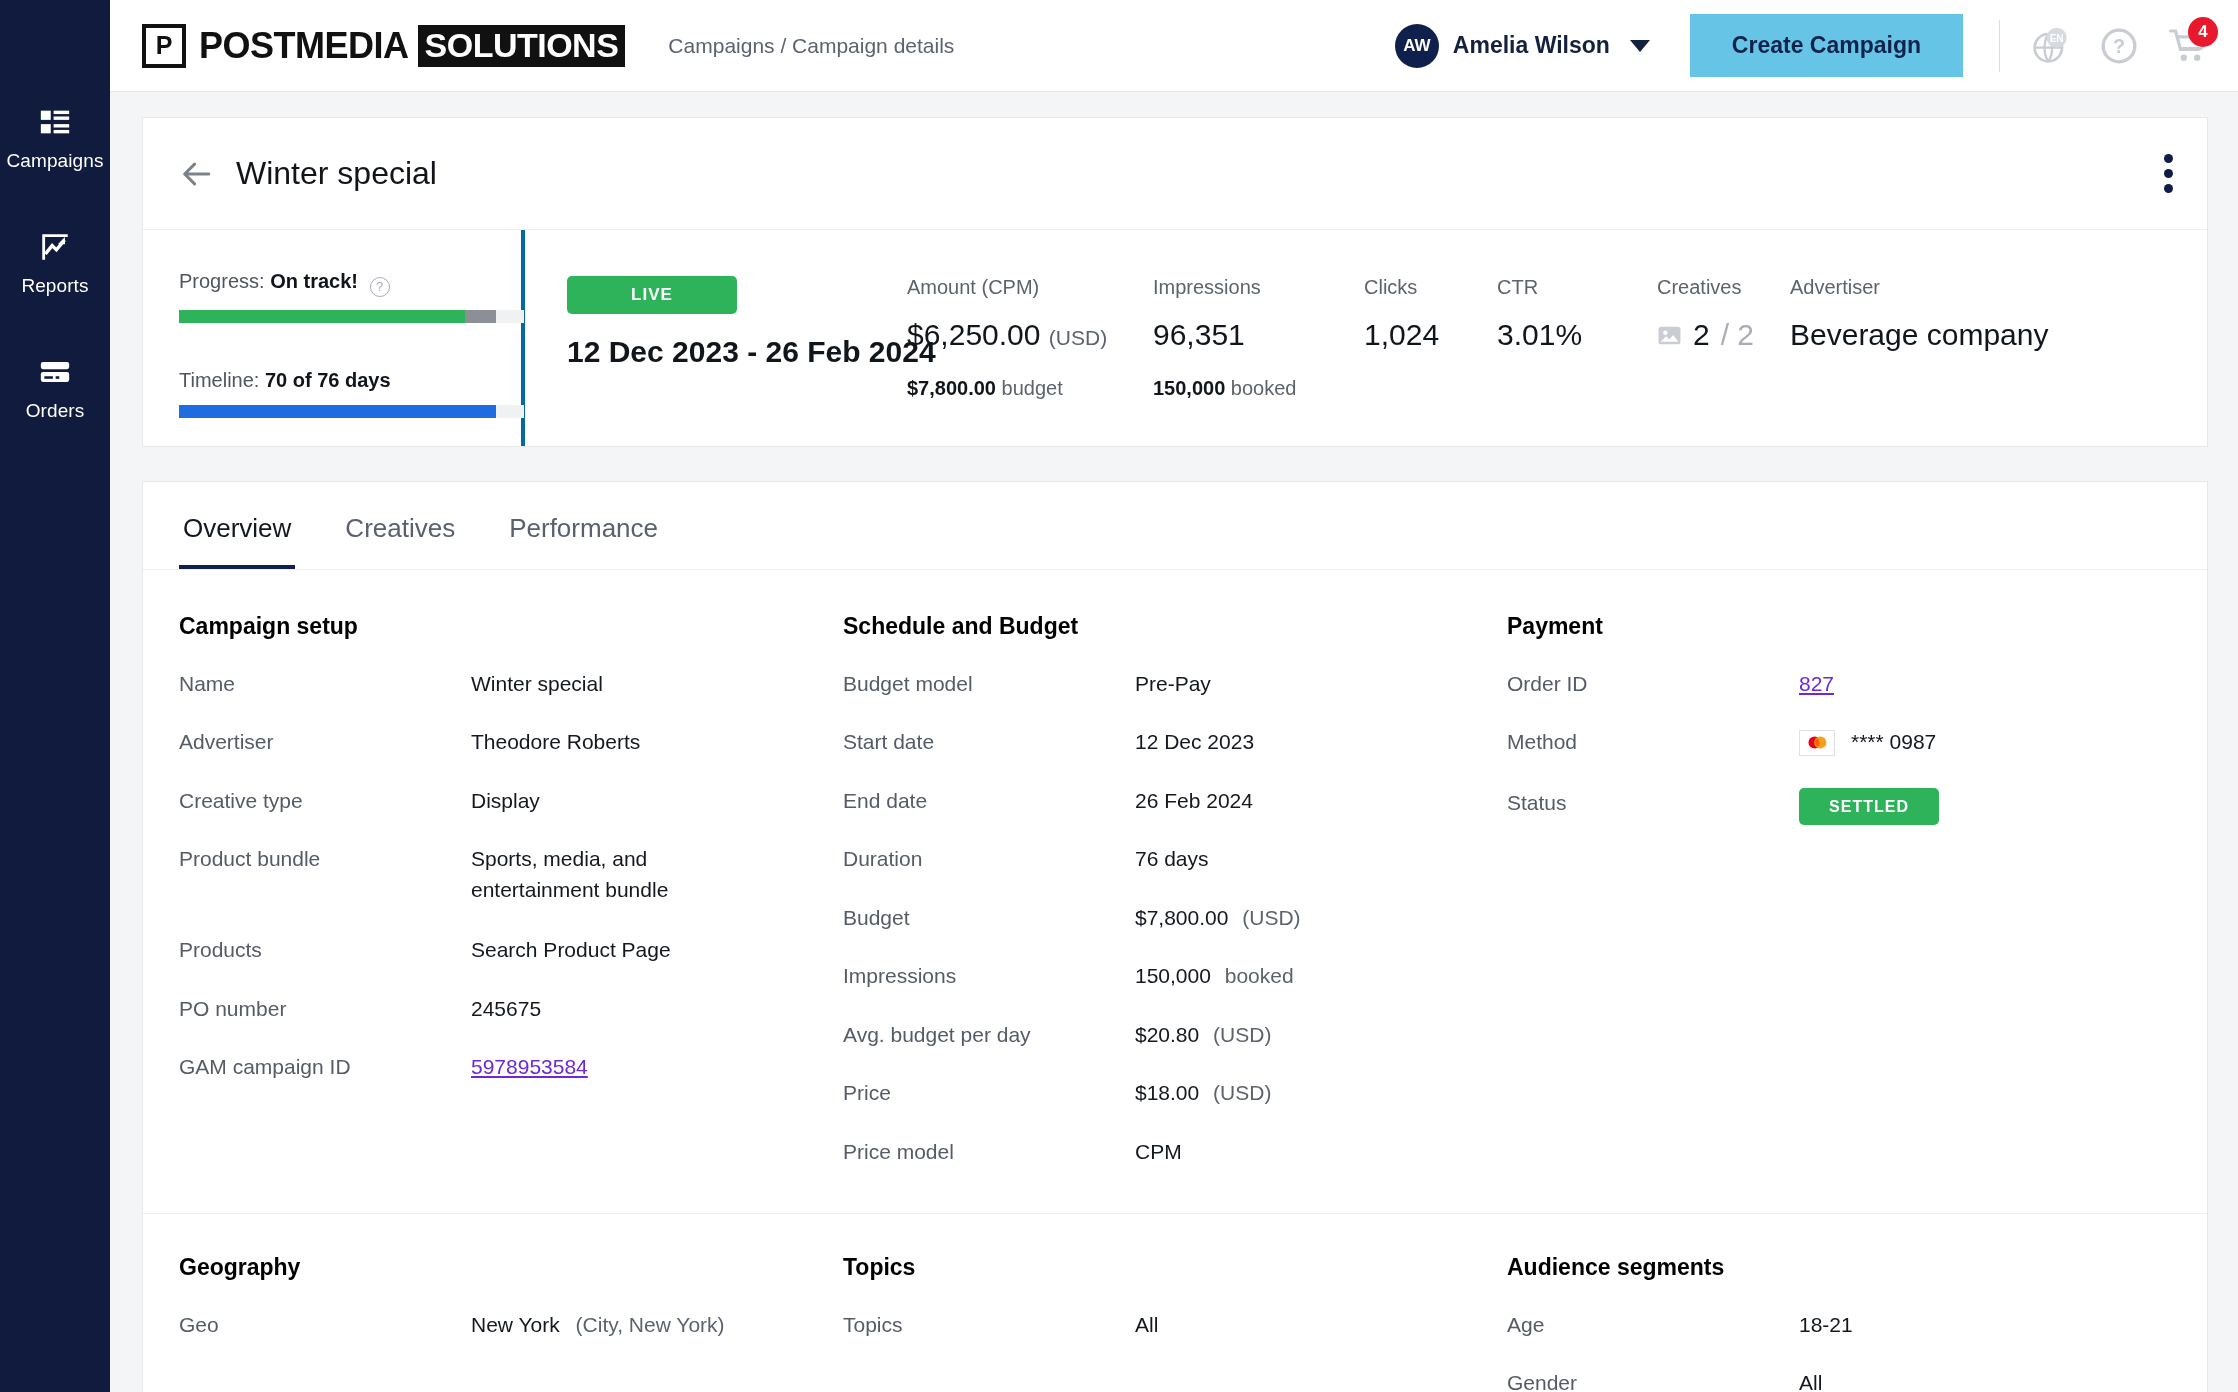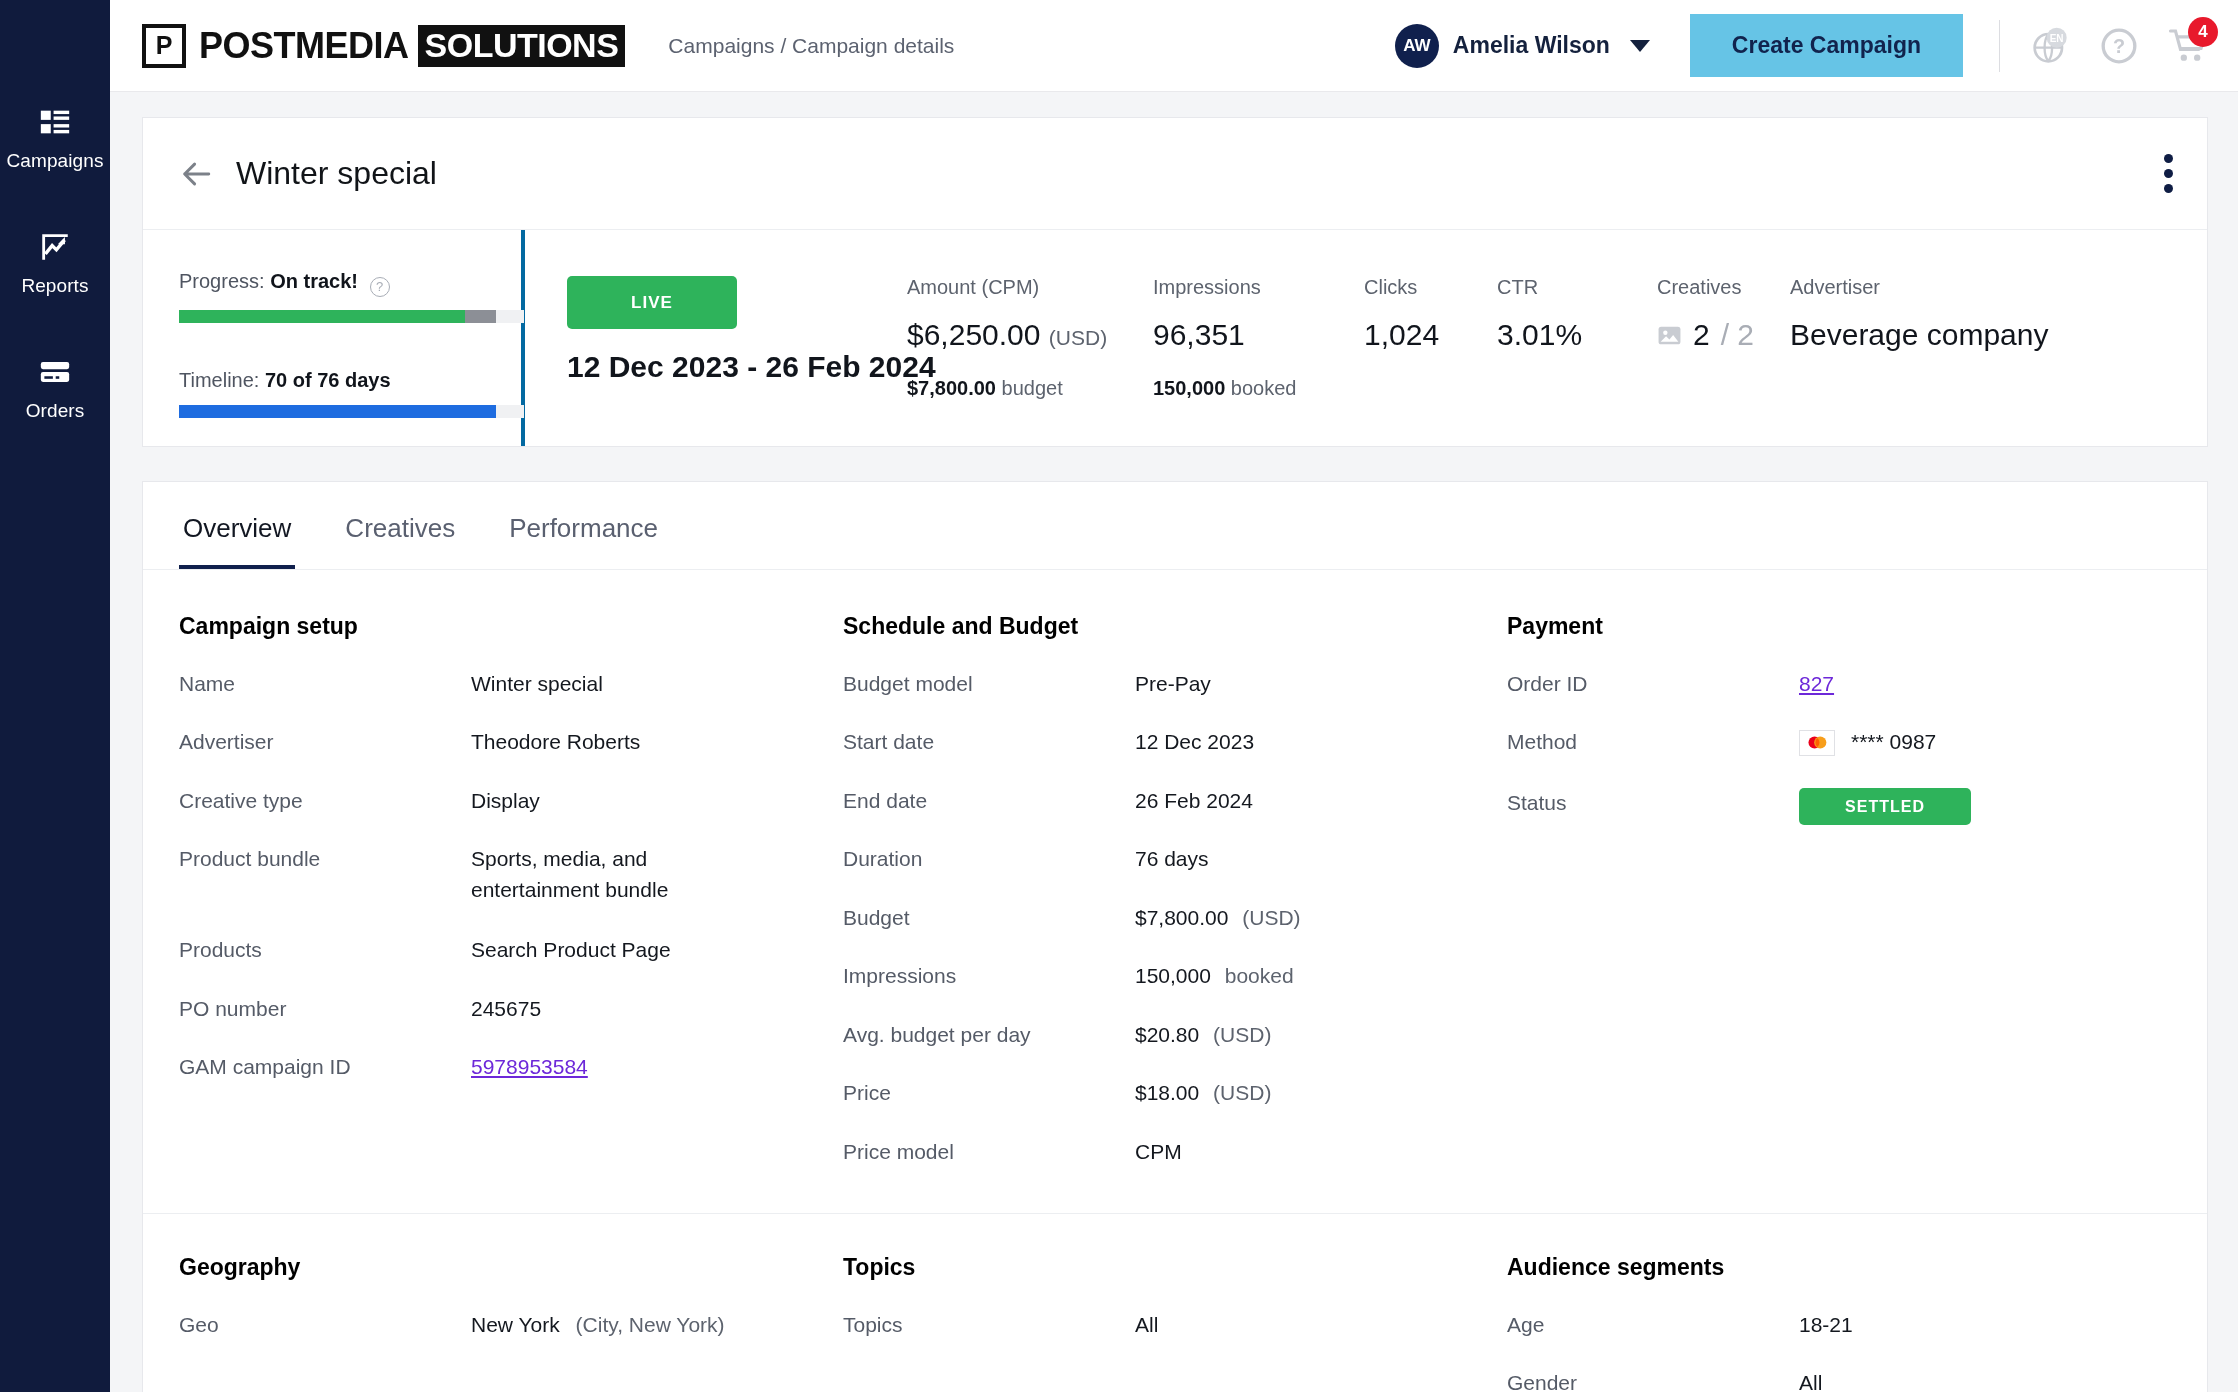--- a/index.html
+++ b/index.html
@@ -114,21 +114,21 @@
   }
   .track { height: 13px; background: #f0f1f3; width: 345px; display: flex; overflow: hidden; }
   .fill-green { background: #2eb35b; height: 100%; }
   .fill-grey { background: #8c8f96; height: 100%; }
   .fill-blue { background: #1e6ce0; height: 100%; }
   .prog-gap { height: 46px; }
 
   .sum-right { flex: 1; display: flex; padding: 46px 0 0 42px; min-width: 0; }
   .live-col { width: 340px; flex: 0 0 340px; }
   .live-badge {
-    width: 170px; height: 53px; background: #2eb35b; border-radius: 5px;
+    width: 170px; height: 38px; background: #2eb35b; border-radius: 5px;
     color: #fff; font-size: 17px; font-weight: 700; letter-spacing: 1px;
     display: flex; align-items: center; justify-content: center;
   }
   .daterange { font-size: 30px; font-weight: 700; color: #11151c; margin-top: 21px; white-space: nowrap; }
 
   .metric { margin-right: 0; }
   .m-label { font-size: 20px; color: #5d636e; white-space: nowrap; }
   .m-value { font-size: 30px; color: #11151c; margin-top: 19px; white-space: nowrap; }
   .m-sub { font-size: 20px; color: #5d636e; margin-top: 25px; white-space: nowrap; }
   .m-sub b { color: #11151c; font-weight: 700; }
@@ -149,21 +149,21 @@
   .col { flex: 1; min-width: 0; padding-right: 30px; }
   .col-title { font-size: 23px; font-weight: 700; color: #000000; margin-bottom: 29px; }
   .row { display: flex; align-items: flex-start; margin-bottom: 28px; }
   .row.tall { margin-bottom: 30px; }
   .r-key { width: 292px; flex: 0 0 292px; font-size: 21px; color: #555b67; line-height: 1.45; }
   .r-val { font-size: 21px; color: #14181f; line-height: 1.45; }
   .r-val .muted { color: #5d636e; }
   .link { color: #6d28d9; text-decoration: underline; cursor: pointer; }
   .pill-settled {
     display: inline-flex; align-items: center; justify-content: center;
-    width: 172px; height: 37px; background: #2eb35b; border-radius: 5px;
+    width: 140px; height: 37px; background: #2eb35b; border-radius: 5px;
     color: #fff; font-size: 16px; font-weight: 700; letter-spacing: 1px;
   }
   .mc { display: inline-flex; align-items: center; gap: 16px; }
   .mc-logo { width: 36px; height: 26px; border: 1px solid #e0e1e5; background:#fff;
     display:flex; align-items:center; justify-content:center; }
 
   .sep { height: 1px; background: #eceef1; margin: 18px 0 0 0; }
   .cols2 { padding-top: 40px; }
 </style>
 </head>

